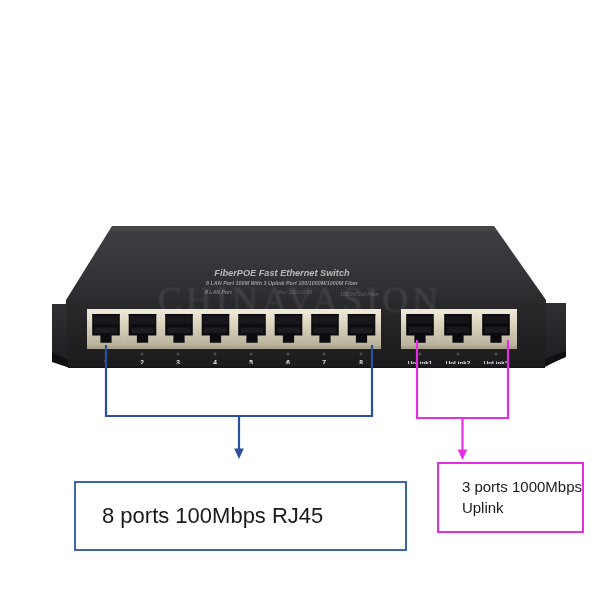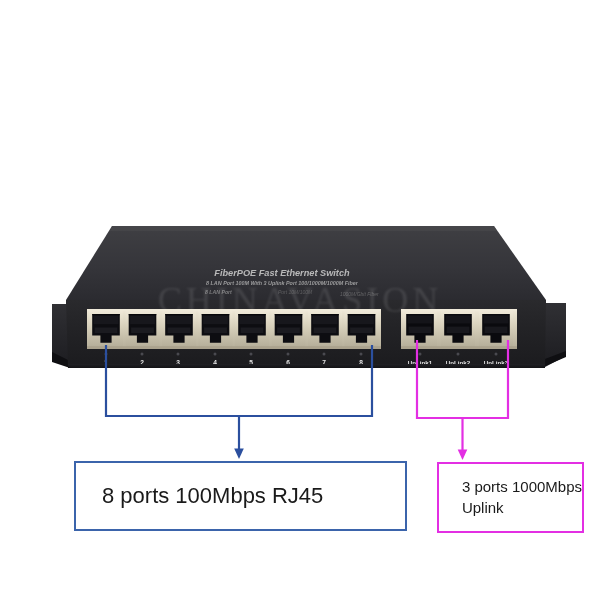--- a/index.html
+++ b/index.html
@@ -35,21 +35,21 @@
   .callout {
     position: absolute;
     box-sizing: border-box;
     background: #ffffff;
     display: flex;
     align-items: center;
     color: #1a1a1a;
   }
   #callout-lan {
     left: 74px;
-    top: 461px;
+    top: 481px;
     width: 333px;
     height: 70px;
     border: 2px solid #3b64ab;
     padding-left: 26px;
     font-size: 22px;
   }
   #callout-uplink {
     left: 437px;
     top: 462px;
     width: 147px;

